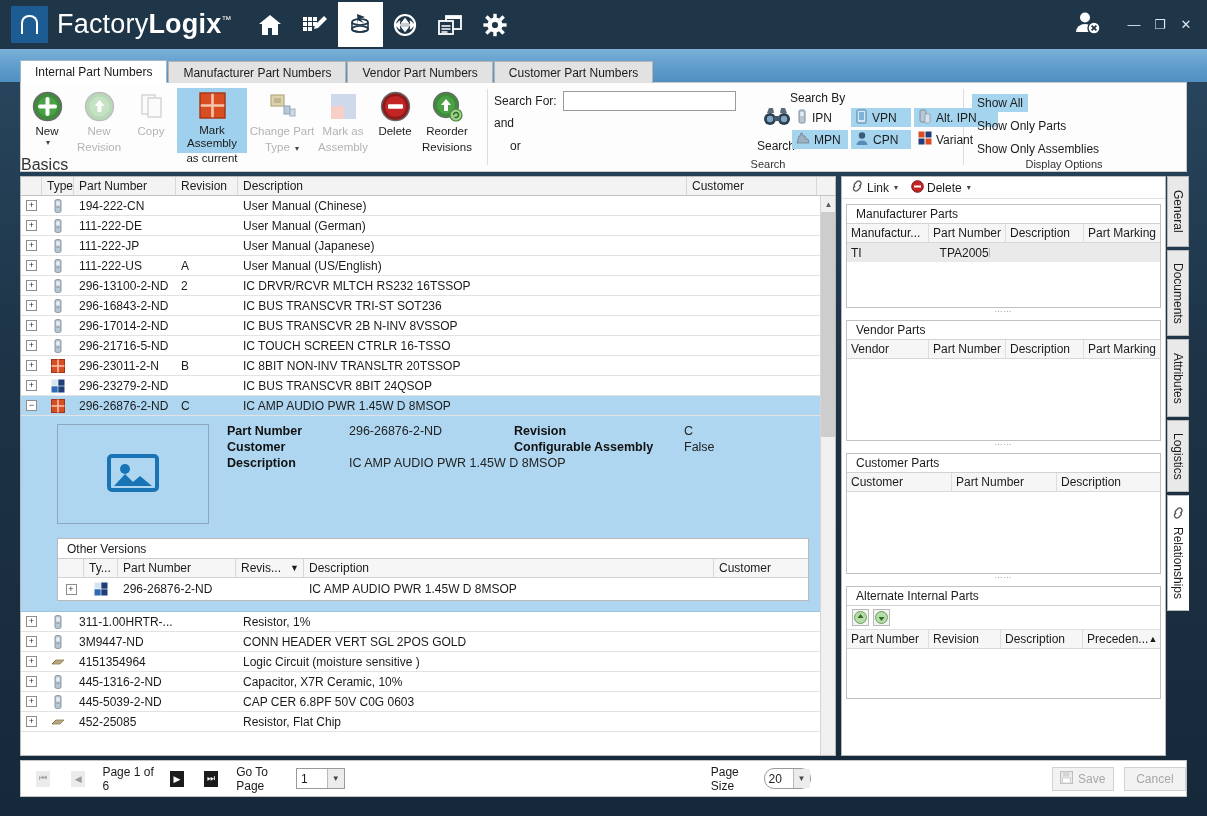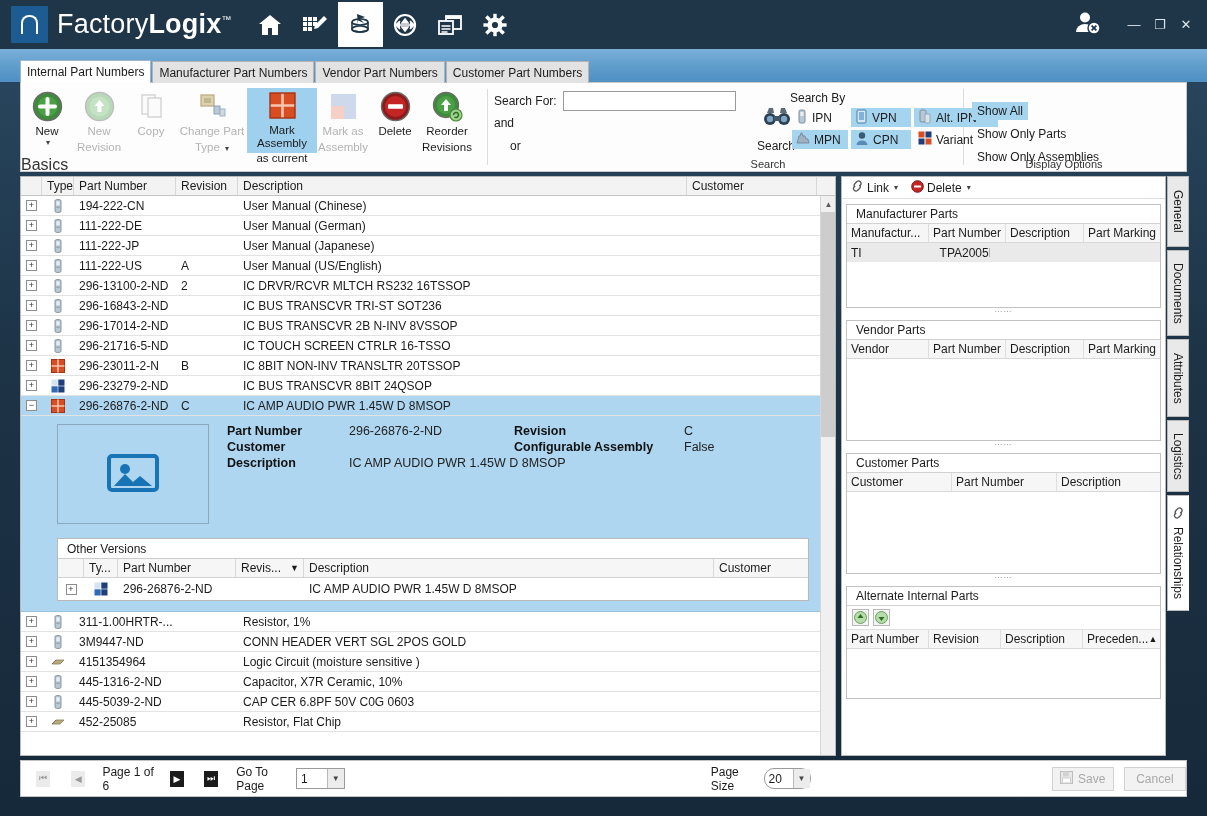--- a/index.html
+++ b/index.html
@@ -45,21 +45,21 @@
     justify-content:center;font-size:13px;cursor:pointer;
   }
 
   
   .band{
     position:absolute;left:0;top:49px;width:1207px;height:33px;
     background:linear-gradient(to bottom,#7ab0d8 0%,#5e9ccb 55%,#4f8fc2 100%);
   }
   .tabstrip{position:absolute;left:20px;top:60px;display:flex;align-items:flex-end;z-index:4;}
   .tab{
-    height:22px;padding:0 6px;line-height:22px;font-size:12px;color:#1b1b1b;
+    height:22px;padding:0 14px;line-height:22px;font-size:12px;color:#1b1b1b;
     background:#e2e2e2;border:1px solid #b4b4b4;border-bottom:none;margin-right:1px;cursor:pointer;
     white-space:nowrap;
   }
   .tab.active{background:#fff;border-color:#9fb7c9;height:23px;line-height:23px;}
 
   
   .ribbon{
     position:absolute;left:20px;top:82px;width:1167px;height:90px;
     background:#fdfdfd;border:1px solid #c9c9c9;display:flex;
   }
@@ -339,42 +339,42 @@
         </div>
         <div class="rbtn disabled">
           <div class="ico32">
             <svg width="31" height="31" viewBox="0 0 31 31">
                 <rect x="6" y="4" width="13" height="19" fill="#fbfbfb" stroke="#cfcfcf" stroke-width="1.3"></rect>
                 <rect x="12" y="7" width="13" height="19" fill="#fbfbfb" stroke="#cfcfcf" stroke-width="1.3"></rect>
               </svg>
           </div>
           <div class="cap">Copy</div>
         </div>
+        <div class="rbtn sel wide" style="height:65px;">
+          <div class="ico32">
+            <svg width="31" height="31" viewBox="0 0 31 31">
+                <rect x="3" y="3" width="25" height="25" fill="#d94d22"></rect>
+                <path d="M15.5 3 v25 M3 15.5 h25" stroke="#f6c3ac" stroke-width="2.6"></path>
+                <rect x="3" y="3" width="25" height="25" fill="none" stroke="#a63314" stroke-width="1.4"></rect>
+              </svg>
+          </div>
+          <div class="cap">Mark Assembly</div>
+          <div class="cap">as current</div>
+        </div>
         <div class="rbtn disabled wide">
           <div class="ico32">
             <svg width="31" height="31" viewBox="0 0 31 31">
                 <rect x="4" y="4" width="13" height="11" fill="#ddd2b0" stroke="#b9a97f" stroke-width="1.2"></rect>
                 <rect x="7" y="7" width="7" height="5" fill="#c2b68e"></rect>
                 <rect x="17" y="15" width="6" height="8" fill="#b8c9d8" stroke="#8ba3b8" stroke-width="1"></rect>
                 <rect x="23" y="18" width="5" height="7" fill="#cfd9e2" stroke="#9fb2c2" stroke-width="1"></rect>
               </svg>
           </div>
           <div class="cap">Change Part</div>
           <div class="cap"><span>Type</span> <span class="caret">▾</span></div>
-        </div>
-        <div class="rbtn sel wide" style="height:65px;">
-          <div class="ico32">
-            <svg width="31" height="31" viewBox="0 0 31 31">
-                <rect x="3" y="3" width="25" height="25" fill="#d94d22"></rect>
-                <path d="M15.5 3 v25 M3 15.5 h25" stroke="#f6c3ac" stroke-width="2.6"></path>
-                <rect x="3" y="3" width="25" height="25" fill="none" stroke="#a63314" stroke-width="1.4"></rect>
-              </svg>
-          </div>
-          <div class="cap">Mark Assembly</div>
-          <div class="cap">as current</div>
         </div>
         <div class="rbtn disabled">
           <div class="ico32">
             <svg width="31" height="31" viewBox="0 0 31 31">
                 <rect x="3" y="3" width="25" height="25" fill="#cfd9ec"></rect>
                 <rect x="3" y="15" width="13" height="13" fill="#f6cfc6"></rect>
               </svg>
           </div>
           <div class="cap">Mark as</div>
           <div class="cap">Assembly</div>
@@ -480,21 +480,21 @@
               </svg></span>
           <span>Variant</span>
         </div>
       </div>
       <div class="grouplabel" style="left:220px;width:120px;">Search</div>
     </div>
 
     <div class="rgroup-sep"></div>
 
     <div class="rgroup" style="width:auto;flex:1;position:relative;">
-      <div class="dispopt" style="position:absolute;left:4px;top:12px;width:180px;">
+      <div class="dispopt" style="position:absolute;left:4px;top:4px;width:180px;">
         <div class="dopt on" style="top:7px;">Show All</div>
         <div class="dopt" style="top:30px;">Show Only Parts</div>
         <div class="dopt" style="top:53px;">Show Only Assemblies</div>
       </div>
       <div class="grouplabel" style="left:10px;width:180px;">Display Options</div>
     </div>
   </div>
 
   <div class="leftpane">
     <div class="grid-head">

